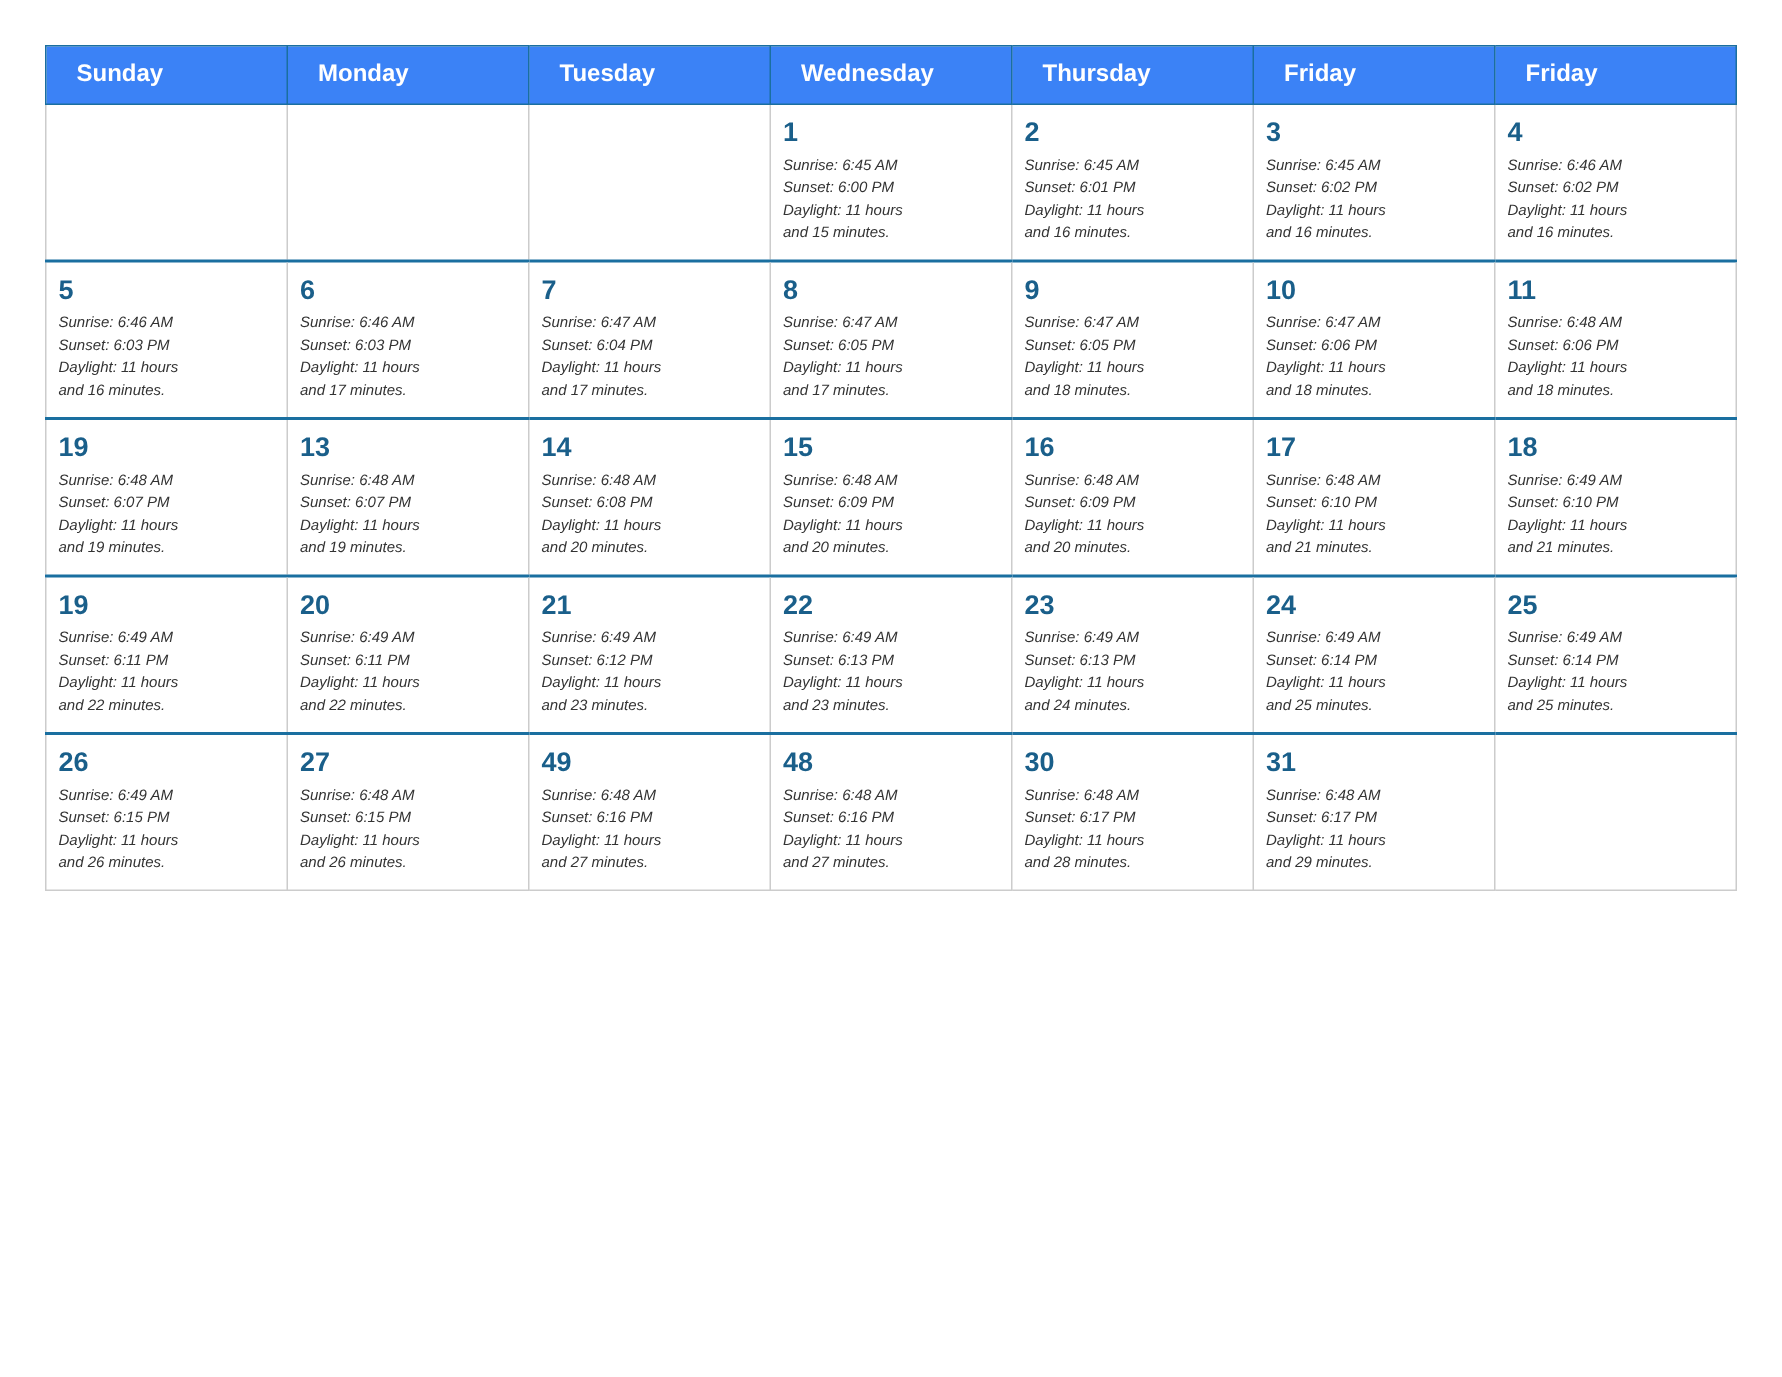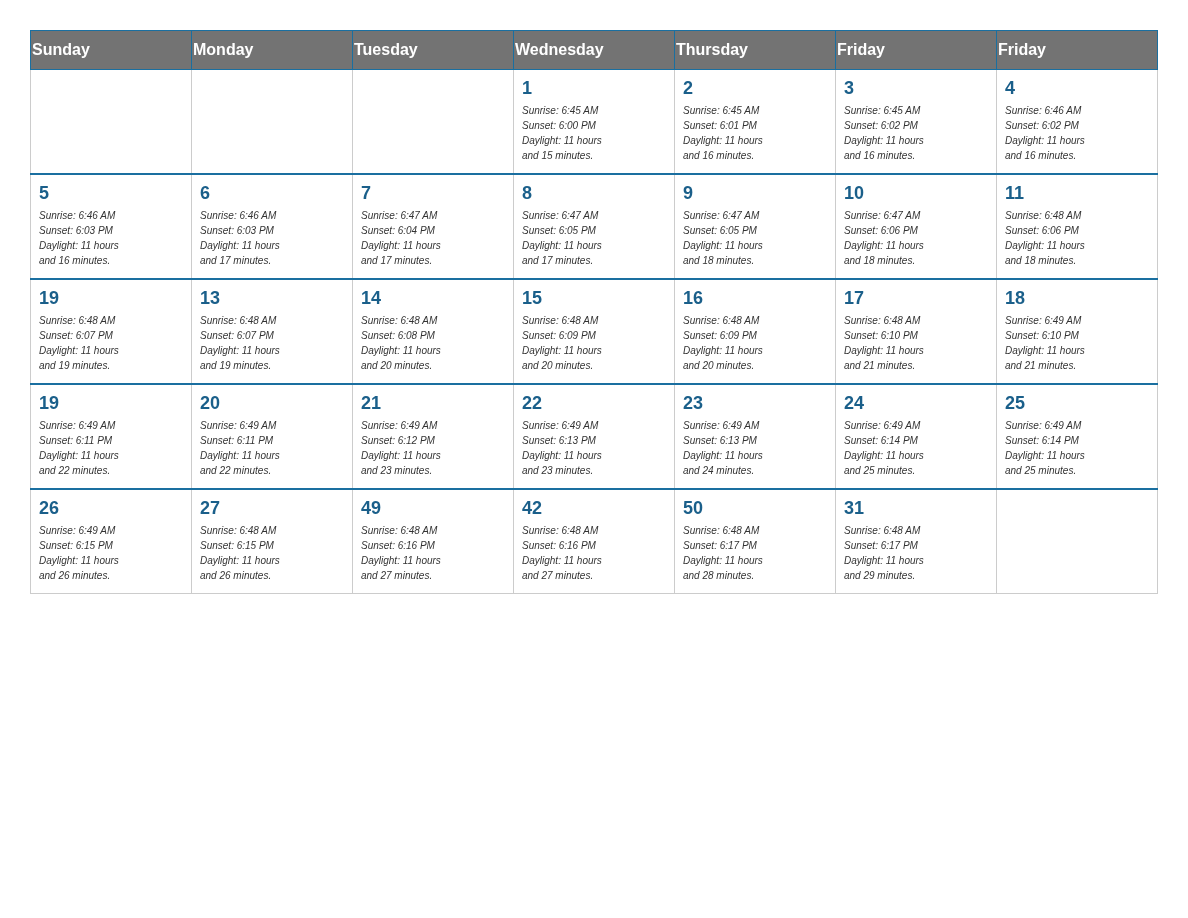--- a/index.html
+++ b/index.html
@@ -42,25 +42,25 @@
       font-size: 22px;
       color: #333;
       margin-top: 4px;
     }
     .calendar-table {
       width: 100%;
       border-collapse: collapse;
       margin-top: 10px;
     }
     .calendar-table th {
-      background-color: #737373;
+      background-color: #3b82f6;
       color: #fff;
       font-size: 16px;
       font-weight: bold;
-      padding: 10px 1px;
+      padding: 10px 20px;
       text-align: left;
       border: 1px solid #1a6fa0;
     }
     .calendar-table td {
       border: 1px solid #ccc;
       vertical-align: top;
       padding: 8px 8px 10px 8px;
       width: 14.28%;
       min-height: 100px;
     }
@@ -307,28 +307,28 @@
 and 26 minutes.</div>
         </td>
         <td>
           <span class="day-number">49</span>
           <div class="day-info" style="white-space: pre-line;">Sunrise: 6:48 AM
 Sunset: 6:16 PM
 Daylight: 11 hours
 and 27 minutes.</div>
         </td>
         <td>
-          <span class="day-number">42</span>
+          <span class="day-number">48</span>
           <div class="day-info" style="white-space: pre-line;">Sunrise: 6:48 AM
 Sunset: 6:16 PM
 Daylight: 11 hours
 and 27 minutes.</div>
         </td>
         <td>
-          <span class="day-number">50</span>
+          <span class="day-number">30</span>
           <div class="day-info" style="white-space: pre-line;">Sunrise: 6:48 AM
 Sunset: 6:17 PM
 Daylight: 11 hours
 and 28 minutes.</div>
         </td>
         <td>
           <span class="day-number">31</span>
           <div class="day-info" style="white-space: pre-line;">Sunrise: 6:48 AM
 Sunset: 6:17 PM
 Daylight: 11 hours

